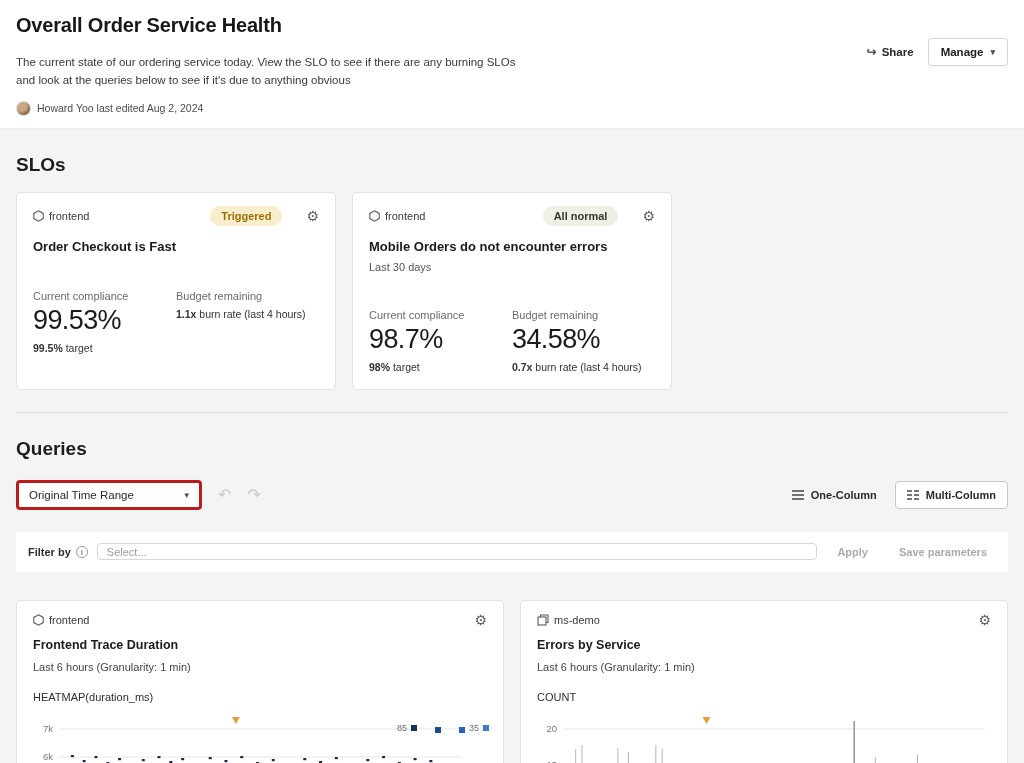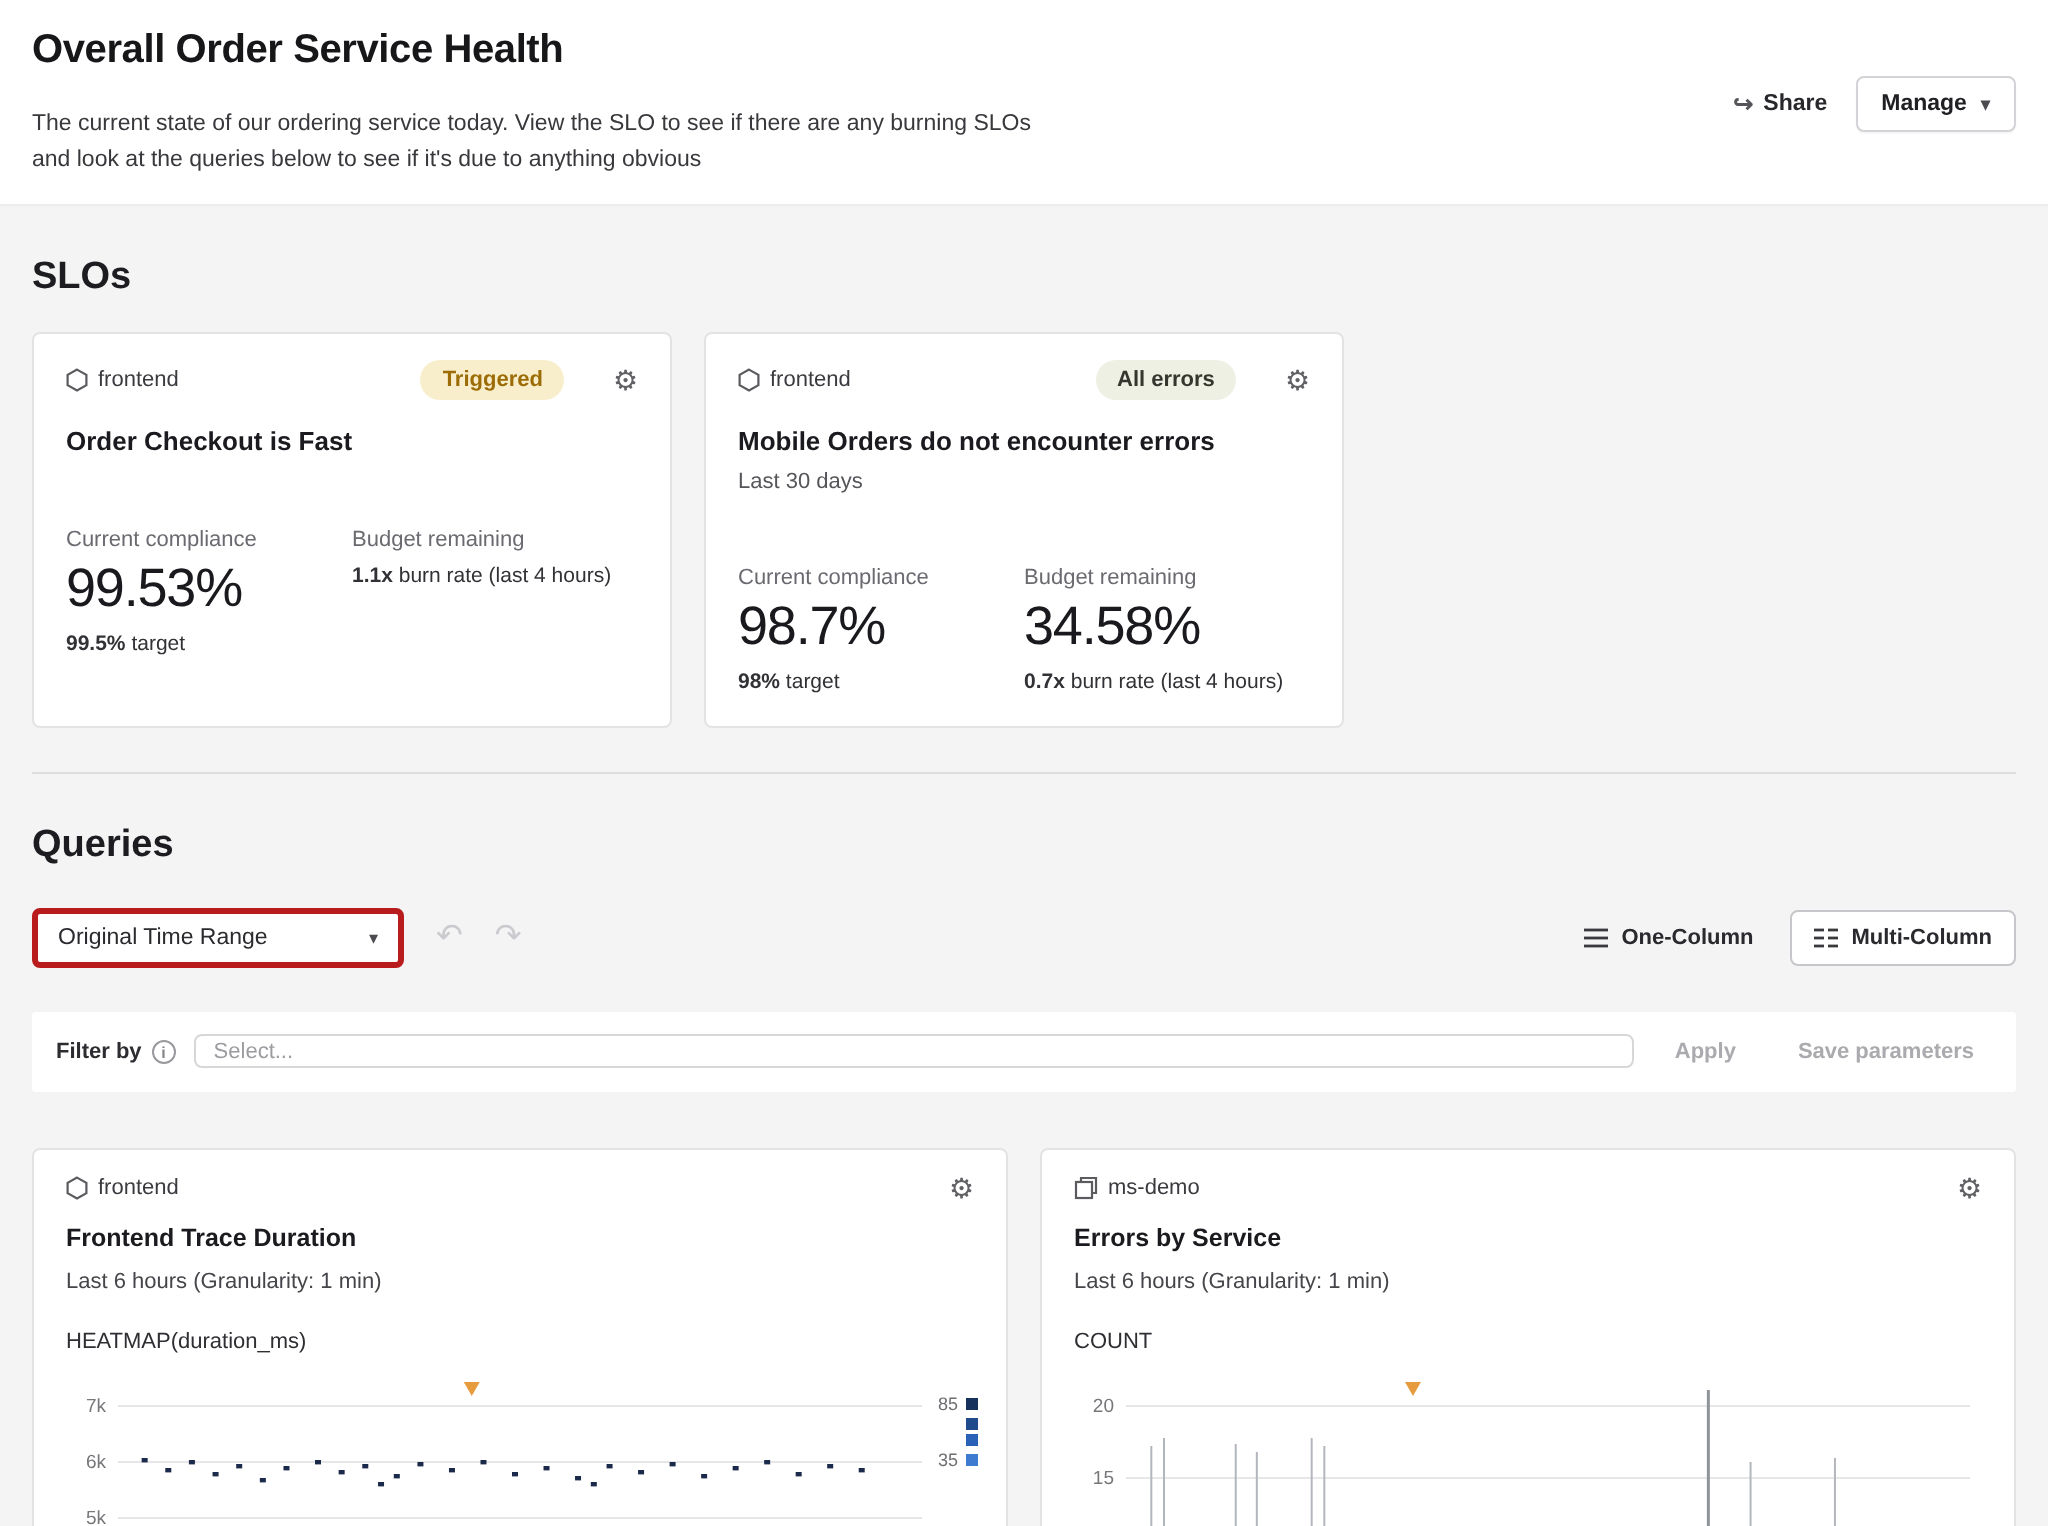--- a/index.html
+++ b/index.html
@@ -74,21 +74,21 @@
   .ghost-btn { background:none; border:none; font-family:inherit; font-size:11px; font-weight:700;
     color:#ababaf; padding:6px 11px; cursor:pointer; white-space:nowrap; }
 
   
   .q-row { display:flex; gap:16px; align-items:stretch; }
   .q-card { flex:1; padding:12px 16px 16px; height:340px; }
   .q-name { margin-top:11px; font-size:12.5px; font-weight:700; color:#1b1b1f; }
   .q-period { margin-top:9px; font-size:11px; color:#45454a; }
   .q-metric { margin-top:18px; font-size:11px; color:#2e2e33; }
   .chart-wrap { position:relative; margin-top:12px; }
-  .hm-legend { position:absolute; right:-2px; top:8px; display:flex; flex-direction:column; gap:2px; align-items:flex-end; }
+  .hm-legend { position:absolute; right:-2px; top:8px; display:flex; flex-direction:row; gap:2px; align-items:flex-end; }
   .hm-row { display:flex; align-items:center; gap:4px; }
   .hm-row span { font-size:9px; color:#6e6e73; min-width:12px; text-align:right; }
   .hm-row i { width:6px; height:6px; display:block; }
 </style>
 </head>
 <body>
 
 <div class="header">
   <div class="page-title">Overall Order Service Health</div>
 
@@ -98,20 +98,24 @@
       <span>Share</span>
     </button>
     <button class="manage-btn">
       <span>Manage</span>
       <span class="chev">▾</span>
     </button>
   </div>
 
   <div class="page-desc">The current state of our ordering service today. View the SLO to see if there are any burning SLOs and look at the queries below to see if it's due to anything obvious</div>
 
+  <div class="byline">
+    <span class="avatar"></span>
+    <span>Howard Yoo last edited Aug 2, 2024</span>
+  </div>
 </div>
 
 <div class="content">
 
   <div class="section-title">SLOs</div>
 
   <div class="slo-row">
 
     <div class="card slo-card">
       <div class="card-top">
@@ -139,21 +143,21 @@
     </div>
 
     <div class="card slo-card">
       <div class="card-top">
         <span class="ds-tag">
           <svg width="11" height="12" viewBox="0 0 11 12">
               <polygon points="5.5,0.8 10.2,3.4 10.2,8.6 5.5,11.2 0.8,8.6 0.8,3.4" fill="none" stroke="#5a5a5f" stroke-width="1.1"></polygon>
             </svg>
           <span>frontend</span>
         </span>
-        <span class="badge normal">All errors</span>
+        <span class="badge normal">All normal</span>
         <button class="gear">⚙</button>
       </div>
       <div class="slo-name">Mobile Orders do not encounter errors</div>
       <div class="slo-period">Last 30 days</div>
       <div class="stats">
         <div class="stat">
           <div class="stat-label">Current compliance</div>
           <div class="stat-value">98.7%</div>
           <div class="stat-foot"><b>98%</b><span> target</span></div>
         </div>

